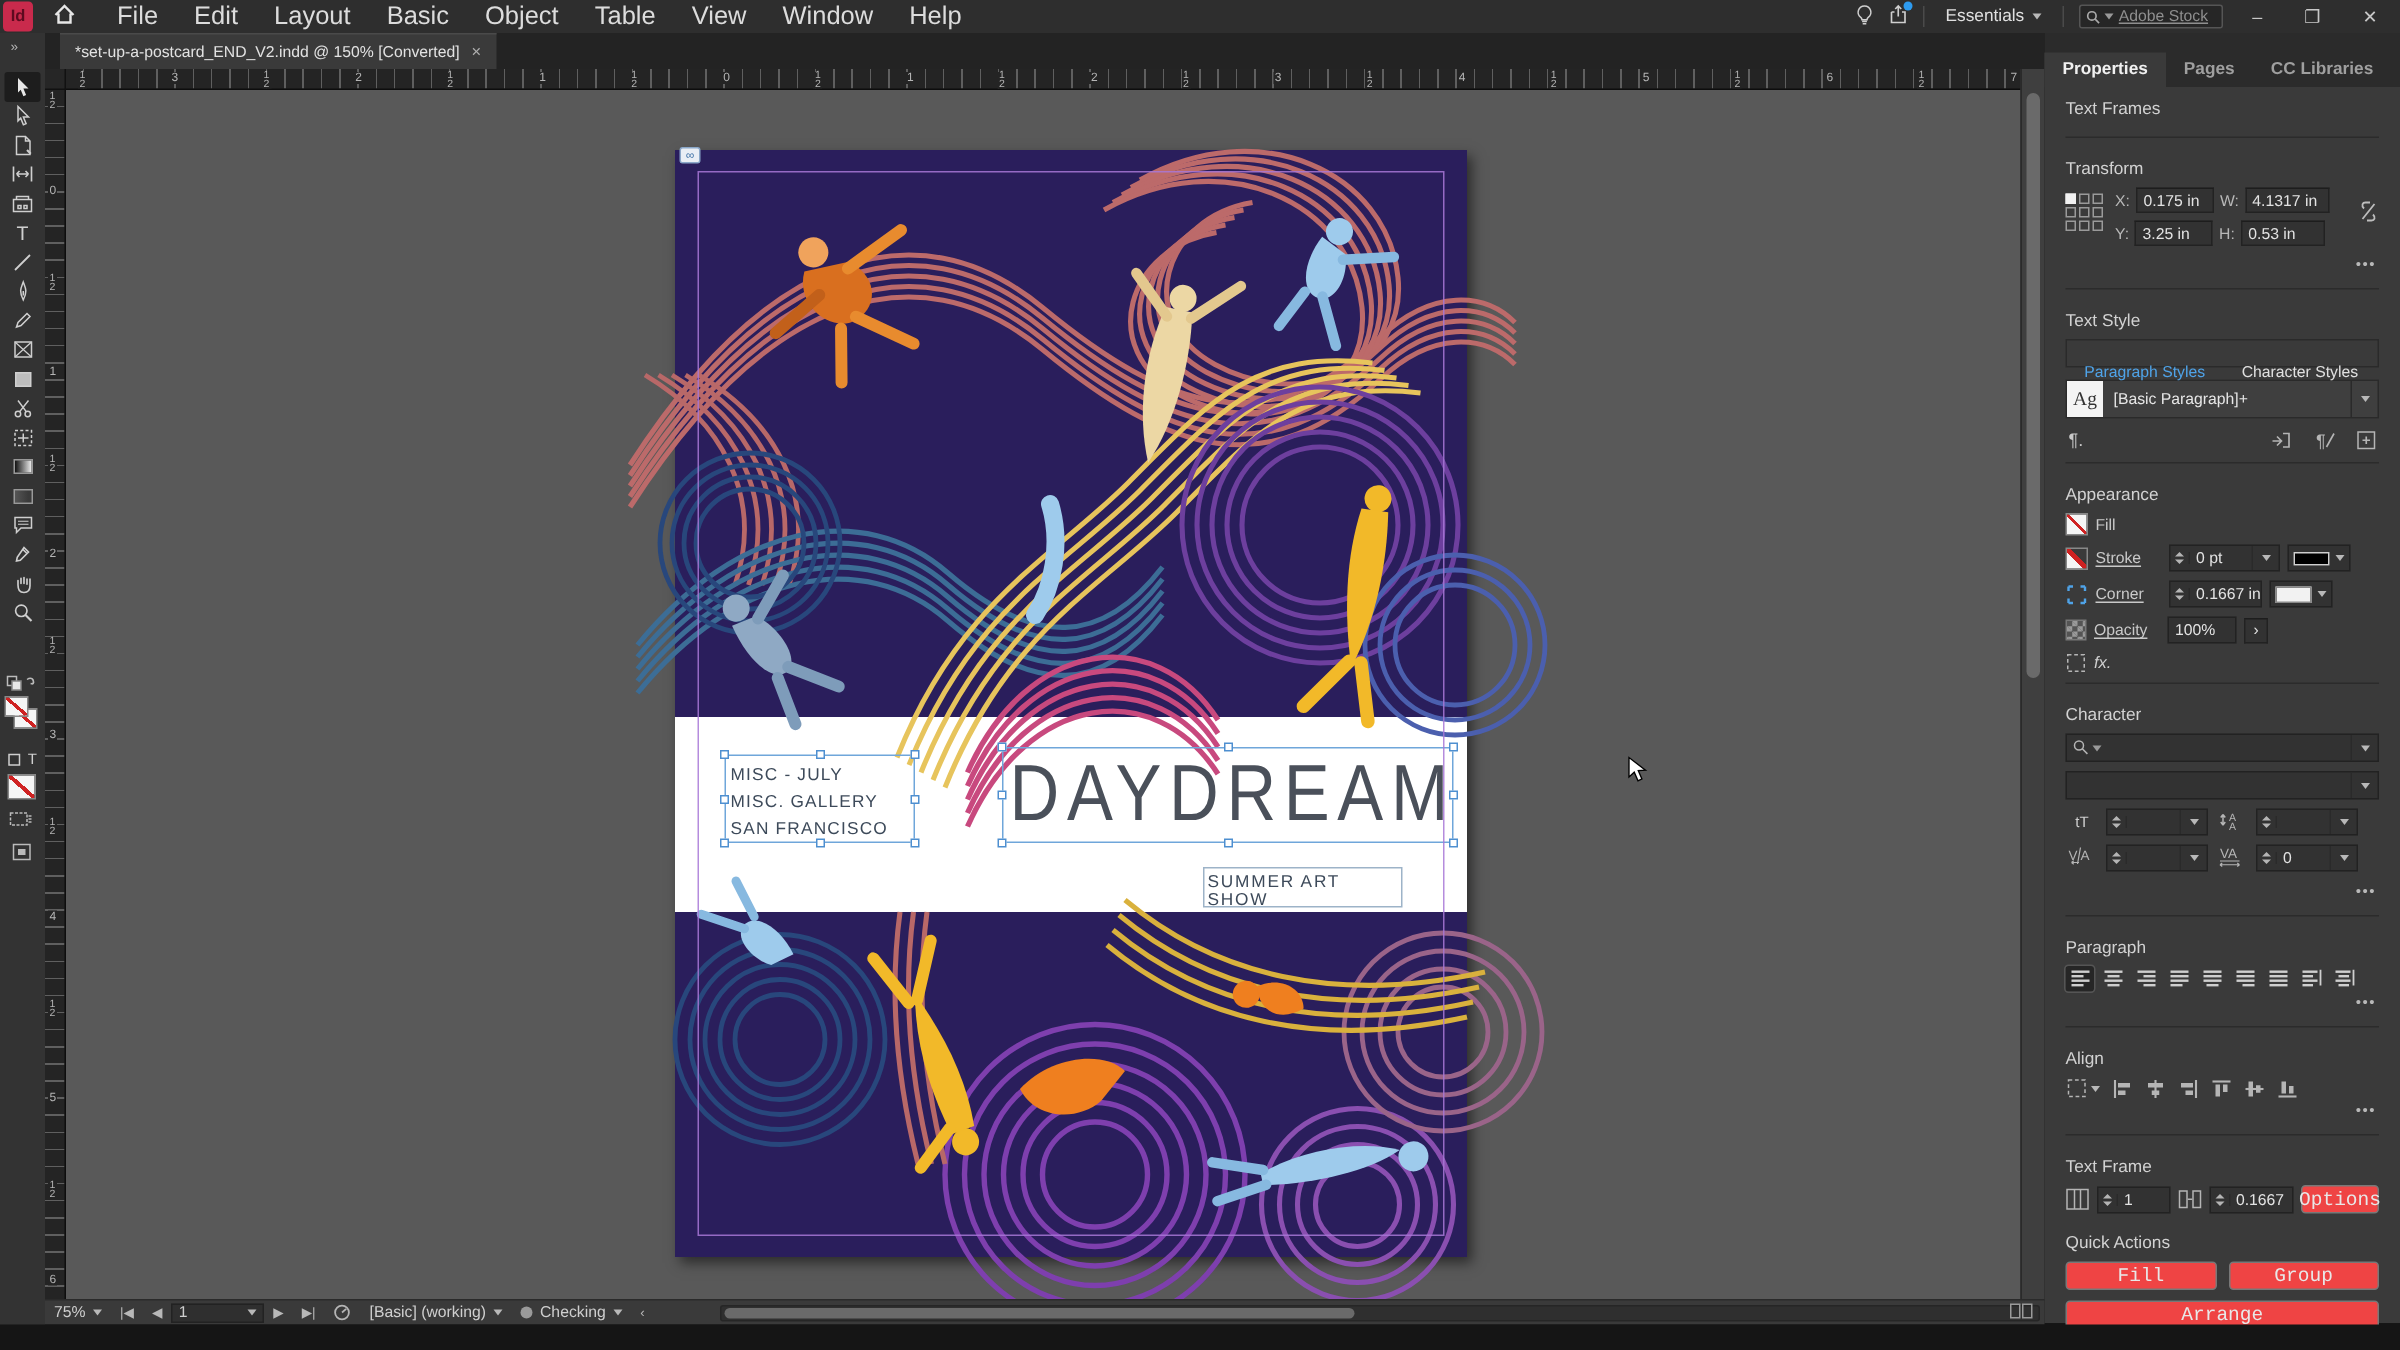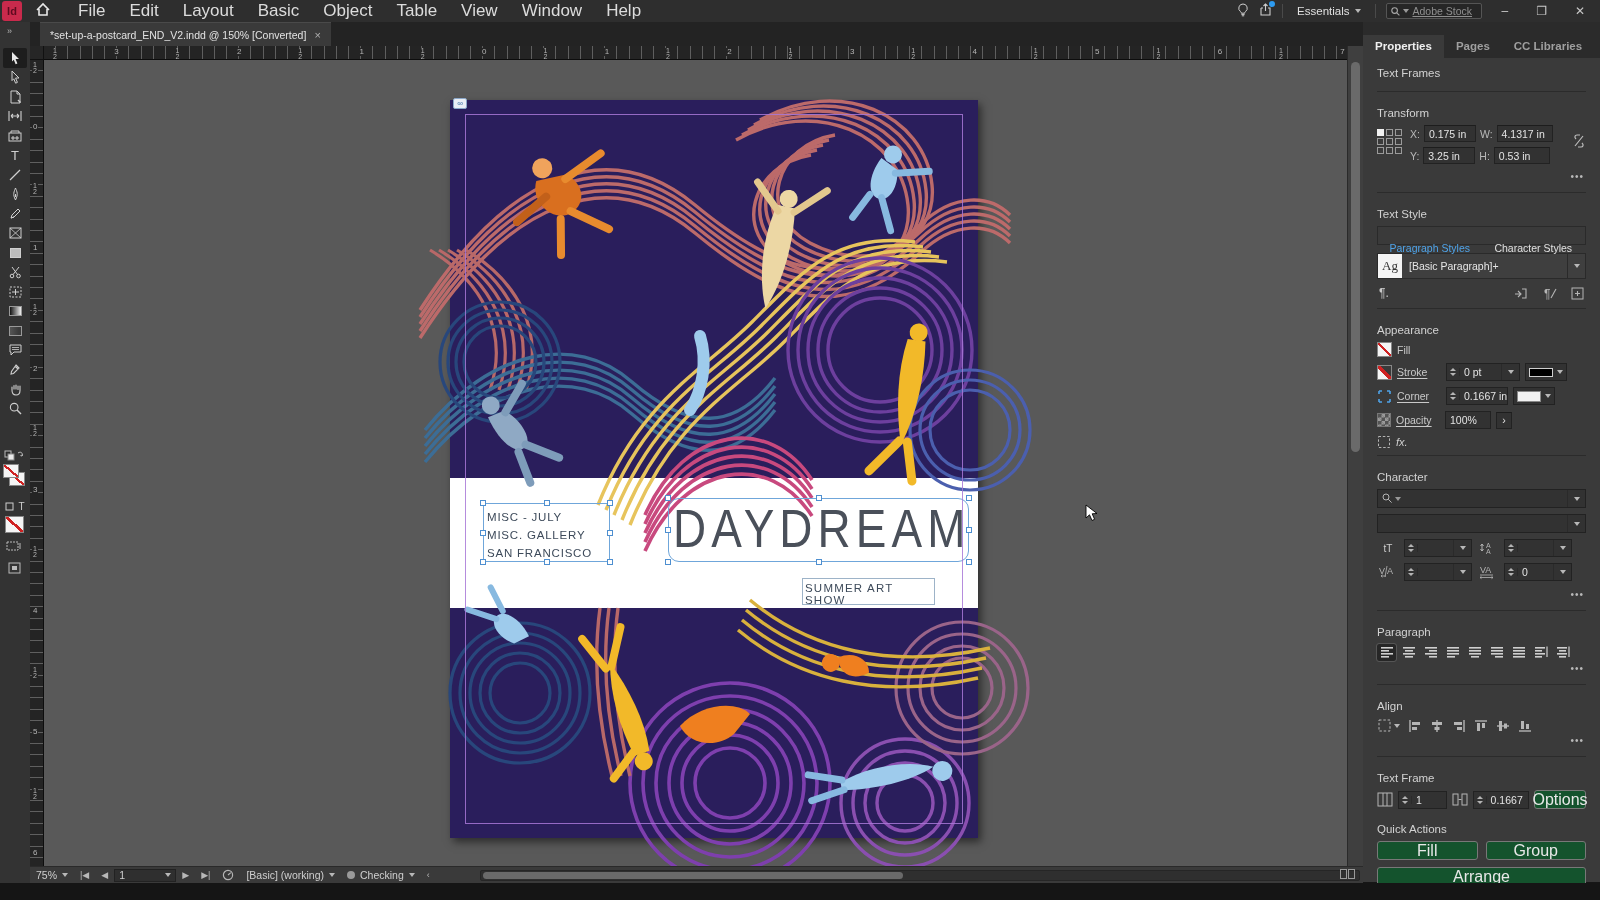--- a/index.html
+++ b/index.html
@@ -134,21 +134,21 @@
       background-size:7px 7px; background-position:0 0,3.5px 3.5px; border:1px solid #777; }
 
   .char-dd { display:flex; align-items:center; height:19px; background:#323232; border:1px solid #222; margin-bottom:6px; }
   .char-grid { display:flex; align-items:center; gap:5px; margin-bottom:6px; }
   .ch-ico { width:22px; text-align:center; color:#cfcfcf; font-size:10px; }
   .pal-row { display:flex; gap:3px; align-items:center; }
   .pbtn { width:19px; height:17px; display:flex; align-items:center; justify-content:center; border-radius:2px; }
   .pbtn.active { background:#262626; outline:1px solid #555; }
 
   .qa-btn { border:1px solid #787878; border-radius:3px; height:19px; display:flex; align-items:center;
-    justify-content:center; color:#e8e8e8; font-size:16px; background:#14532d; }
+    justify-content:center; color:#e8e8e8; font-size:13px; background:#ef4444;font-family:Liberation Mono, monospace; }
   .qa-row { display:flex; gap:8px; margin-bottom:7px; }
   .qa-row .qa-btn { flex:1; }
 
   
   #statusbar { left:30px; top:866px; width:1333px; height:17px; background:#3a3a3a; border-top:1px solid #2a2a2a;
     display:flex; align-items:center; font-size:10.5px; color:#cfcfcf; }
   #statusbar .item { display:flex; align-items:center; gap:5px; padding:0 6px; }
   .nav-g { color:#b8b8b8; font-size:9px; letter-spacing:0; }
   #page-field { width:62px; height:13px; background:#2f2f2f; border:1px solid #222; display:flex; align-items:center;
     justify-content:space-between; padding:0 4px; }
@@ -511,21 +511,21 @@
       </div>
     <div class="handle" style="left: -4px; top: -4px;"></div>
         <div class="handle" style="left: 59.5px; top: -4px;"></div>
         <div class="handle" style="left: 123px; top: -4px;"></div>
         <div class="handle" style="left: -4px; top: 25.5px;"></div>
         <div class="handle" style="left: 123px; top: 25.5px;"></div>
         <div class="handle" style="left: -4px; top: 55px;"></div>
         <div class="handle" style="left: 59.5px; top: 55px;"></div>
         <div class="handle" style="left: 123px; top: 55px;"></div>
       </div>
-    <div class="tframe" style="left:218px; top:398px; width:301px; height:64px;border-radius:11px;">
+    <div class="tframe" style="left:218px; top:398px; width:301px; height:64px;">
       <div id="daydream-text">DAYDREAM</div>
     <div class="handle" style="left: -4px; top: -4px;"></div>
         <div class="handle" style="left: 146.5px; top: -4px;"></div>
         <div class="handle" style="left: 297px; top: -4px;"></div>
         <div class="handle" style="left: -4px; top: 28px;"></div>
         <div class="handle" style="left: 297px; top: 28px;"></div>
         <div class="handle" style="left: -4px; top: 60px;"></div>
         <div class="handle" style="left: 146.5px; top: 60px;"></div>
         <div class="handle" style="left: 297px; top: 60px;"></div>
       </div>

